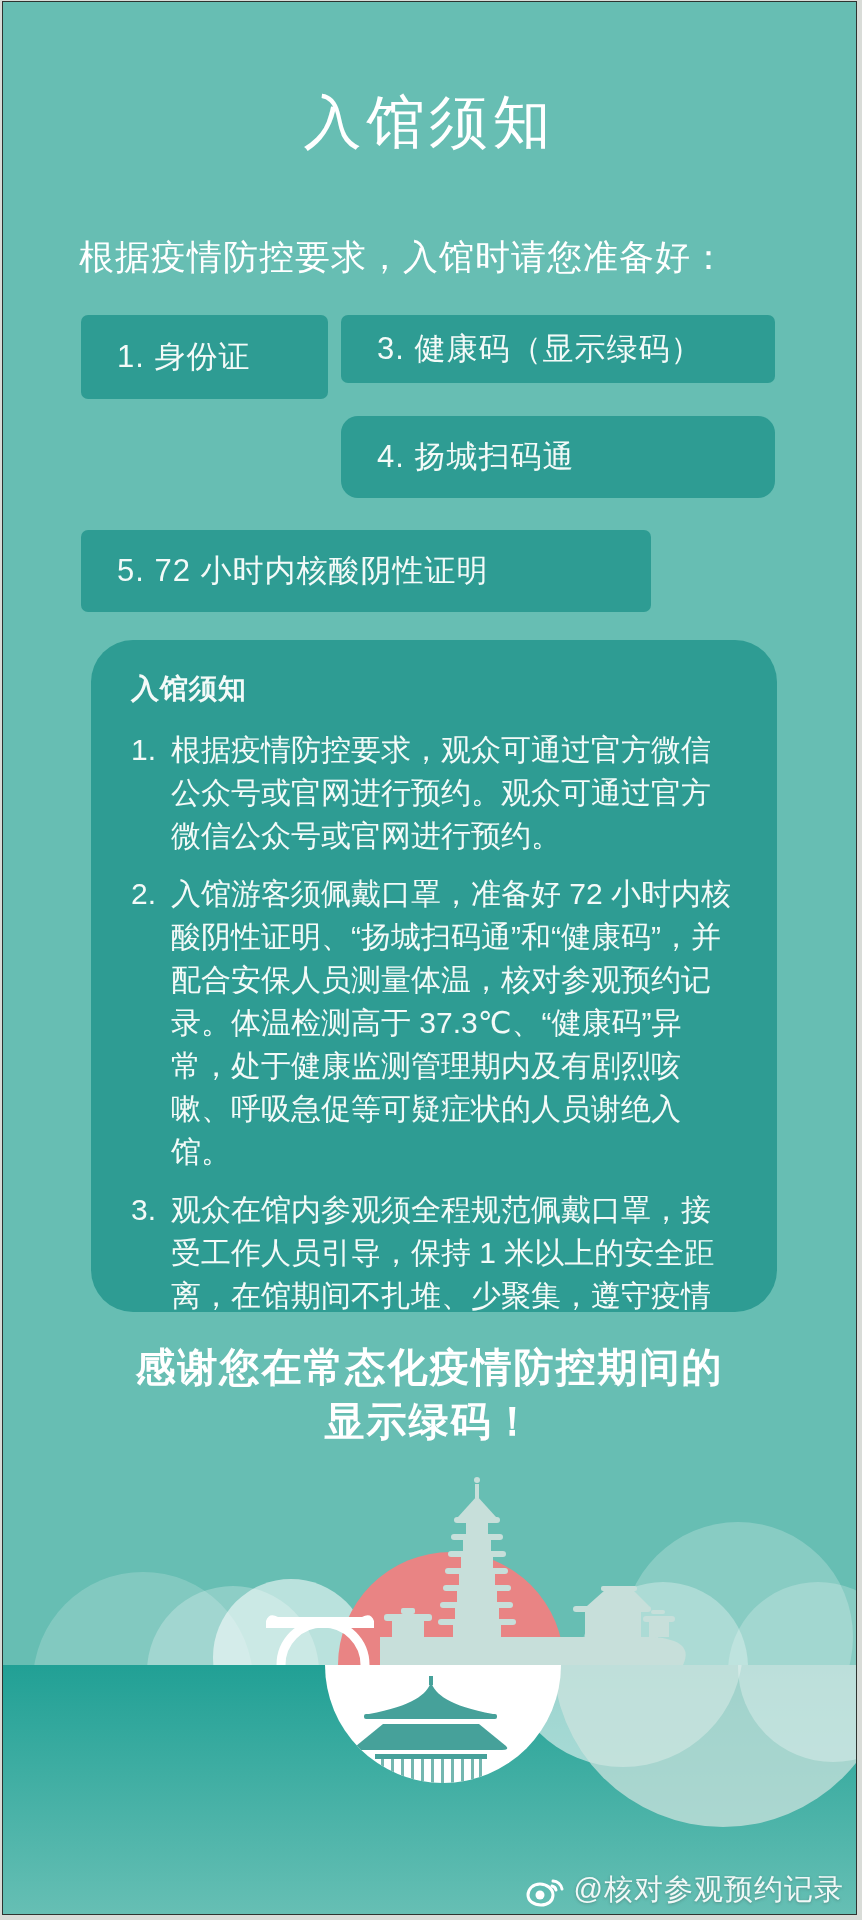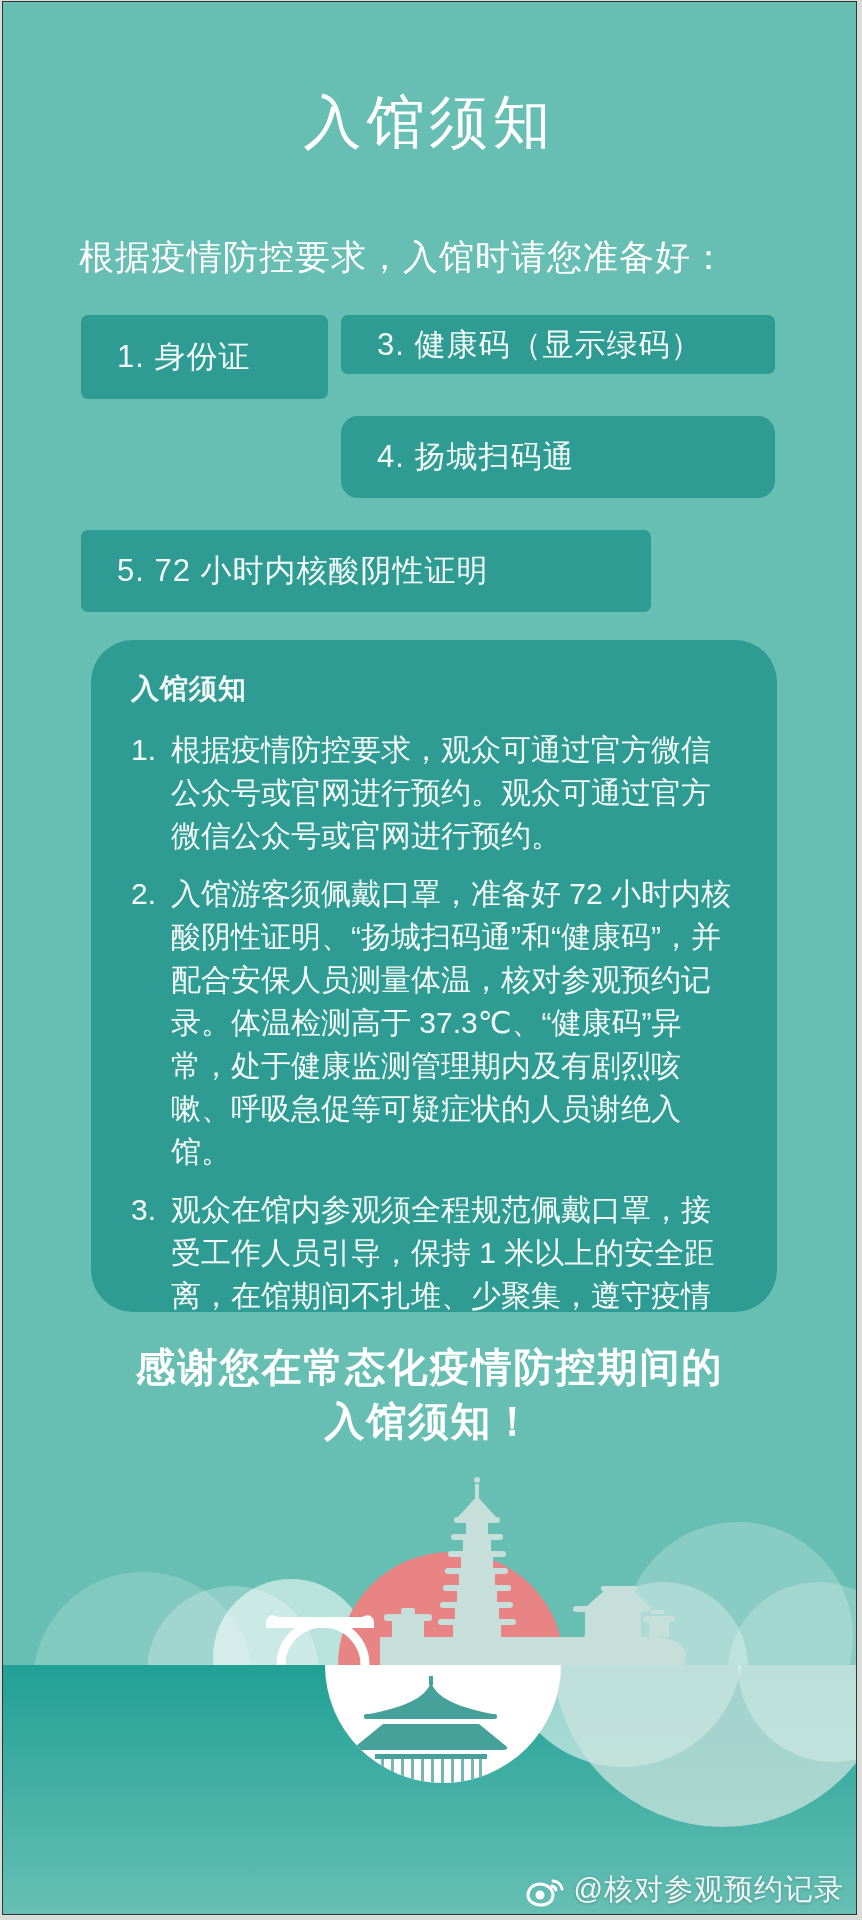--- a/index.html
+++ b/index.html
@@ -21,21 +21,21 @@
     position:absolute;top:232px;left:76px;
     color:#ffffff;font-size:35px;letter-spacing:1px;white-space:nowrap;
   }
   .check-box{
     position:absolute;background:#2e9c93;border-radius:7px;
     display:flex;align-items:center;color:#f3faf8;
     font-size:31px;padding-left:36px;box-sizing:border-box;
     letter-spacing:1px;white-space:nowrap;
   }
   .cb-1{left:78px;top:313px;width:247px;height:84px;}
-  .cb-3{left:338px;top:313px;width:434px;height:59px;}
+  .cb-3{left:338px;top:313px;width:434px;height:68px;}
   .cb-2{left:78px;top:414px;width:247px;height:82px;}
   .cb-4{left:338px;top:414px;width:434px;height:82px;border-radius:17px;}
   .cb-5{left:78px;top:528px;width:570px;height:82px;}
   .notice-panel{
     position:absolute;left:88px;top:638px;width:686px;height:672px;
     background:#2e9c93;border-radius:42px;box-sizing:border-box;
     padding:30px 40px 20px 40px;color:#f3faf8;overflow:hidden;
   }
   .notice-heading{
     font-size:28px;font-weight:700;letter-spacing:1px;margin:0 0 20px 0;
@@ -94,21 +94,21 @@
       </li>
       <li class="notice-item">
         <span class="num">3.</span>
         <span class="txt">观众在馆内参观须全程规范佩戴口罩，接受工作人员引导，保持 1 米以上的安全距离，在馆期间不扎堆、少聚集，遵守疫情防控相关规定。</span>
       </li>
     </ol>
   </div>
 
   <div class="thanks">
     <div>感谢您在常态化疫情防控期间的</div>
-    <div>入馆须知！</div>
+    <div>显示绿码！</div>
   </div>
 
   <svg class="scene" viewBox="0 0 853 500" xmlns="http://www.w3.org/2000/svg">
     <defs>
       <linearGradient id="waterGrad" x1="0" y1="0" x2="0" y2="1">
         <stop offset="0" stop-color="#21a095"></stop>
         <stop offset="1" stop-color="#66bfb4"></stop>
       </linearGradient>
       <clipPath id="aboveWater">
           <rect x="0" y="0" width="853" height="251"></rect>

